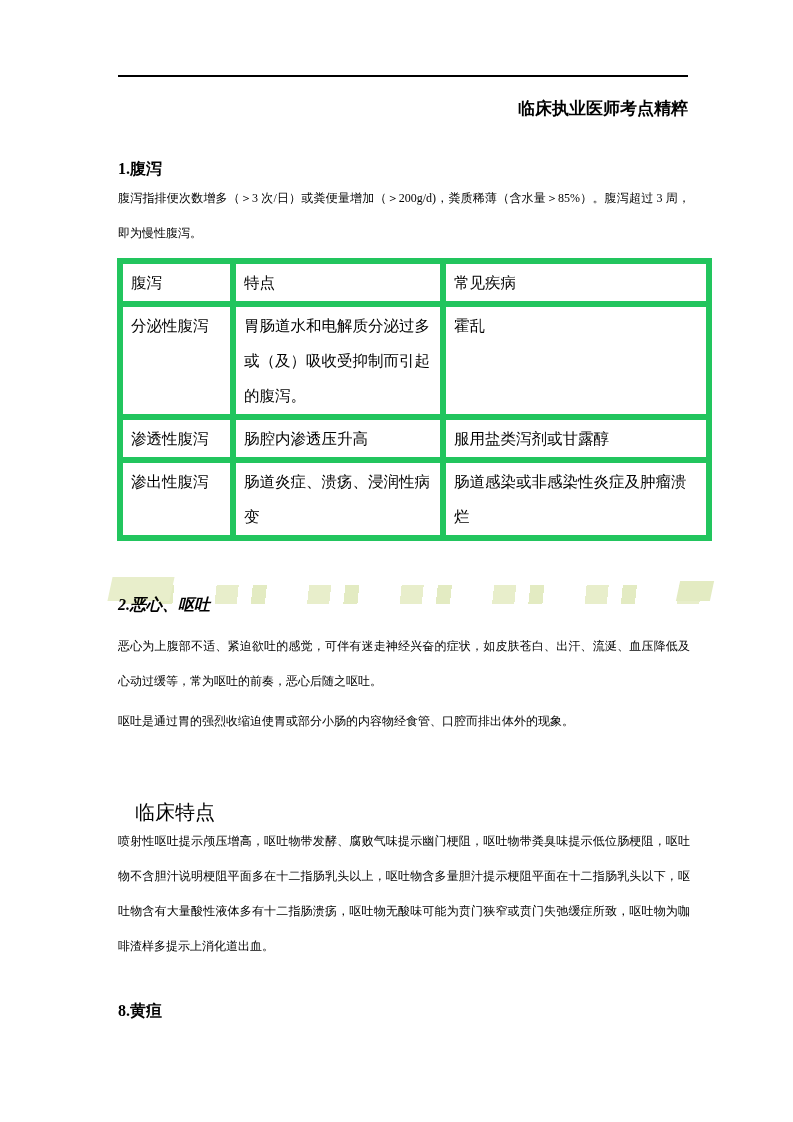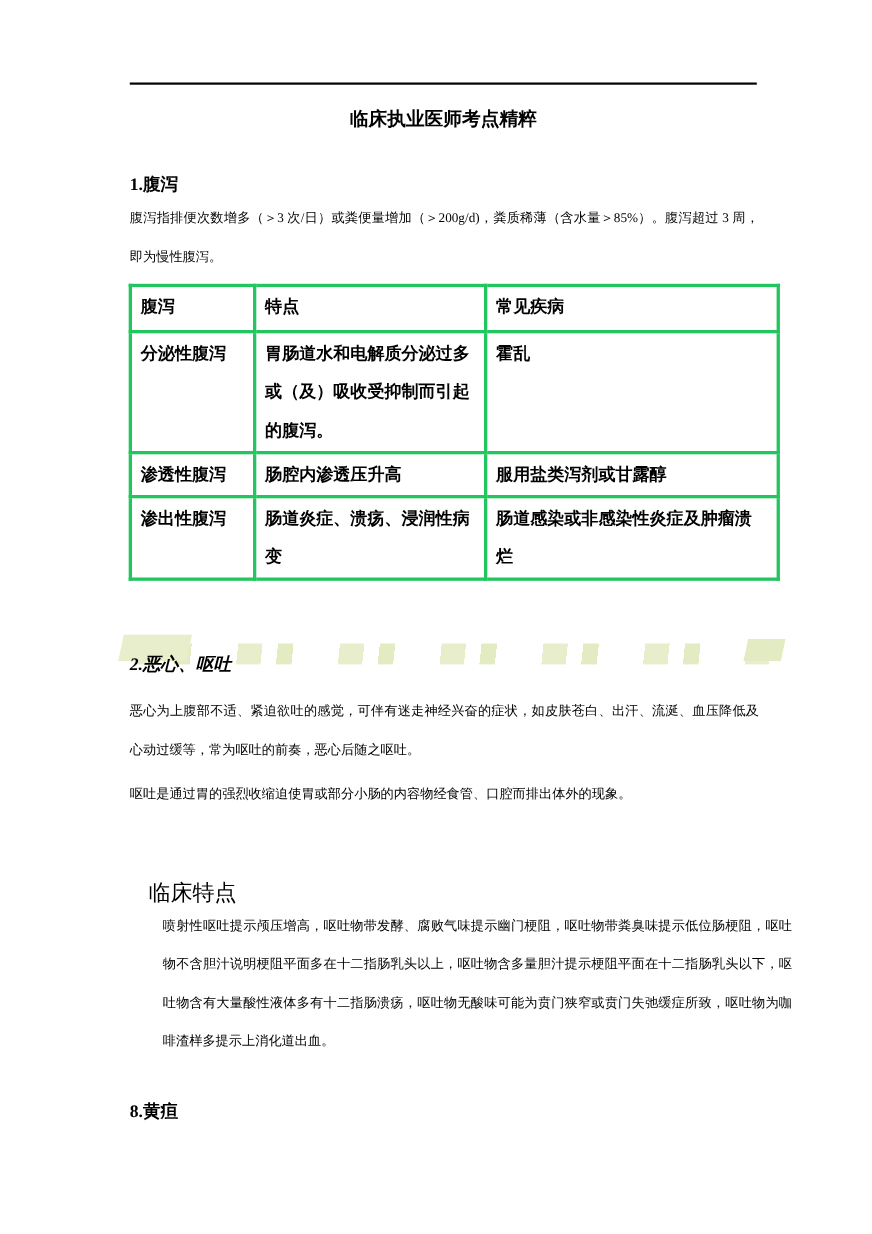--- a/index.html
+++ b/index.html
@@ -18,21 +18,21 @@
     top: 75px;
     left: 118px;
     width: 570px;
     border-top: 2px solid #000;
   }
   .title {
     position: absolute;
     top: 96px;
     left: 118px;
     width: 570px;
-    text-align: center;
+    text-align: right;
     font-weight: bold;
     font-size: 17px;
     line-height: 26px;
   }
   .heading {
     position: absolute;
     left: 118px;
     font-weight: bold;
     font-size: 16px;
     line-height: 22px;
@@ -47,44 +47,44 @@
     width: 572px;
     margin: 0;
     font-size: 12px;
     line-height: 35px;
     text-align: justify;
     z-index: 2;
   }
   .p1 { top: 181px; }
   .p2 { top: 629px; }
   .p3 { top: 704px; }
-  .p4 { top: 824px; margin-left: 30px; }
+  .p4 { top: 824px; }
   .sub {
     position: absolute;
     left: 118px;
     top: 800px;
     font-size: 20px;
     line-height: 24px;
     margin-left: 17px;
   }
   table.kv {
     position: absolute;
     top: 258px;
     left: 117px;
     width: 589px;
     border-collapse: collapse;
     table-layout: fixed;
     background: #ffffff;
     z-index: 1;
   }
   table.kv th, table.kv td {
-    border: 3px solid #22c55e;
+    border: 6px solid #22c55e;
     vertical-align: top;
     text-align: left;
-    font-weight: bold;
+    font-weight: normal;
     font-size: 15.5px;
     line-height: 35px;
     padding: 1px 8px;
     background: #ffffff;
     overflow: hidden;
   }
   tr.hrow  { height: 42px; }
   tr.row0  { height: 105px; margin-top: 12px; }
   tr.row1  { height: 38px; }
   tr.row2  { height: 73px; }

